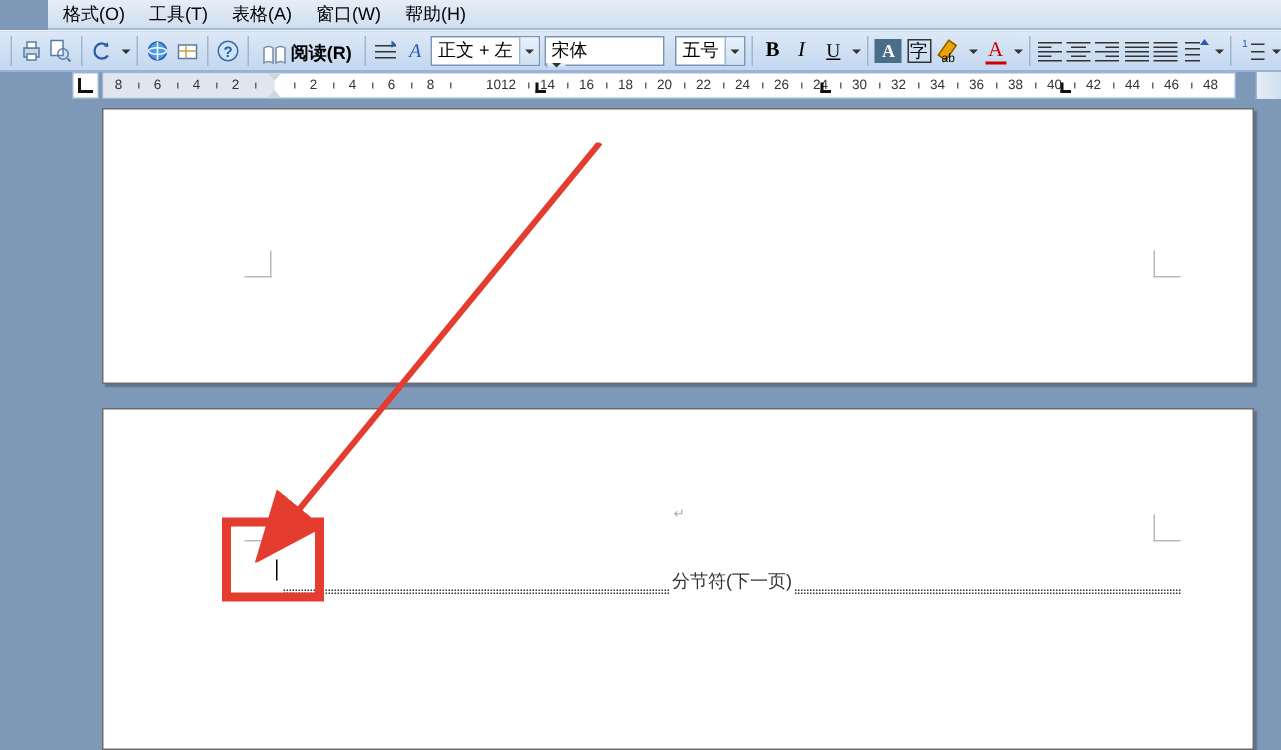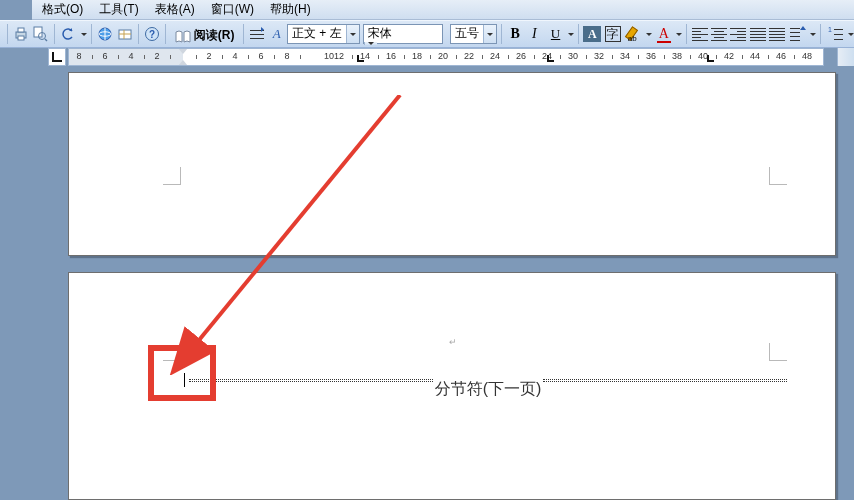--- a/index.html
+++ b/index.html
@@ -215,21 +215,21 @@
   }
   .corner.tl { border-left:1px solid #b9b9b9; border-top:1px solid #b9b9b9; }
   .corner.tr { border-right:1px solid #b9b9b9; border-top:1px solid #b9b9b9; }
   .corner.bl-inv { border-right:1px solid #b9b9b9; border-bottom:1px solid #b9b9b9; }
   .corner.br-inv { border-left:1px solid #b9b9b9; border-bottom:1px solid #b9b9b9; }
 
   .para-mark{
     position:absolute; font-size:9px; color:#aaa;
   }
   .section-line{
-    position:absolute; display:flex; align-items:flex-start; font-size:16px; color:#333;
+    position:absolute; display:flex; align-items:flex-end; font-size:12px; color:#333;
   }
   .section-line .dots{
     flex:1; border-top:1px dotted #333; border-bottom:1px dotted #333; height:3px;
   }
   .cursor{
     position:absolute; width:1px; height:14px; background:#000;
   }
 
   
   .red-box{

